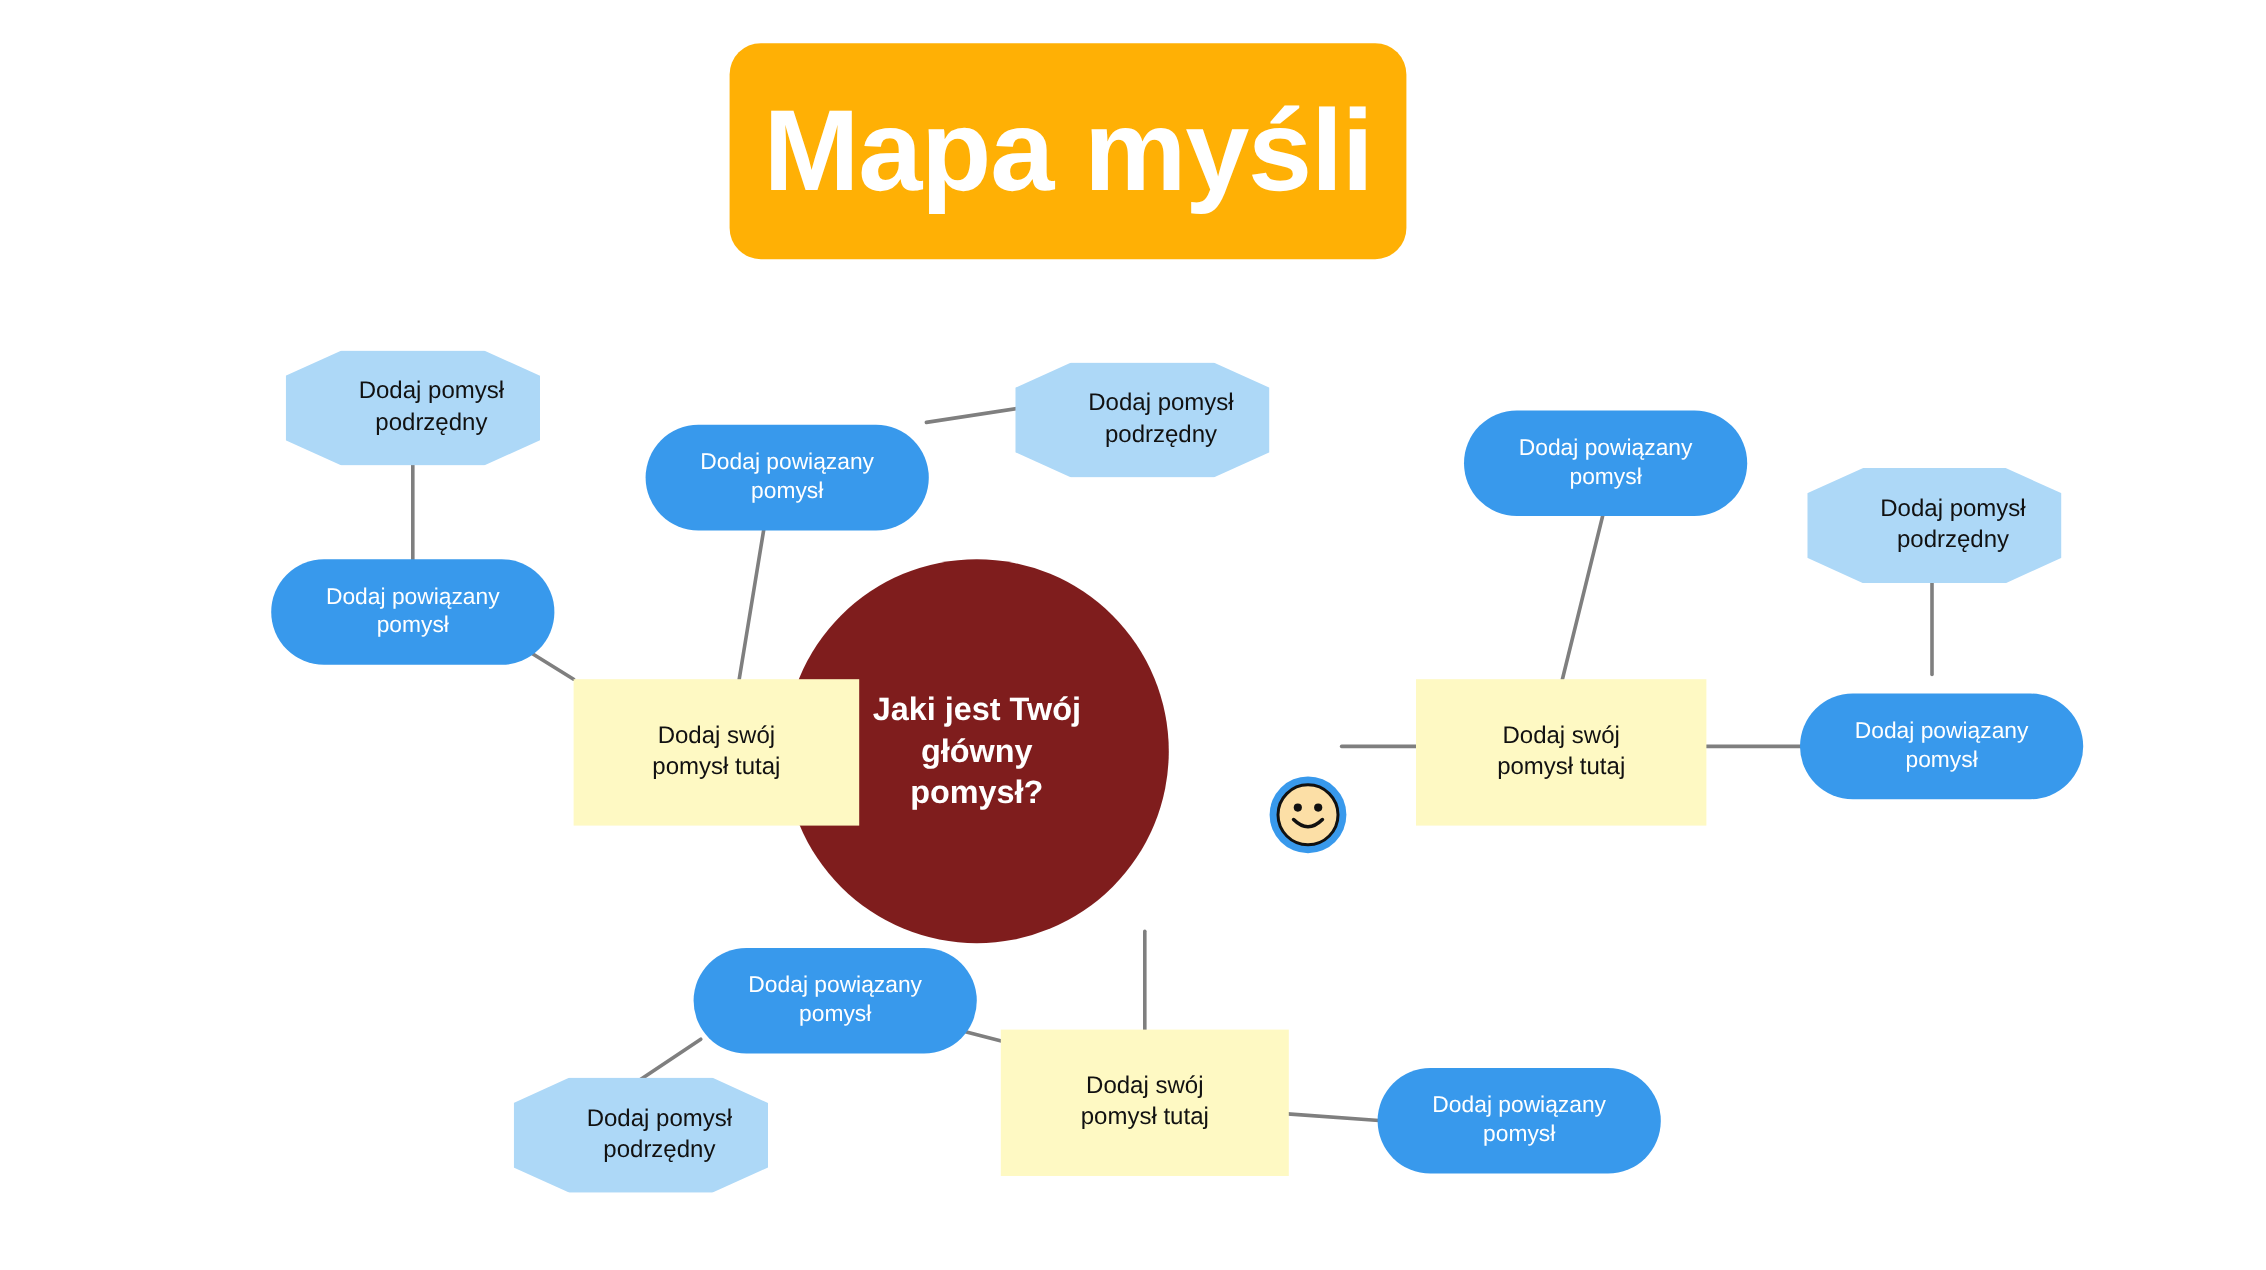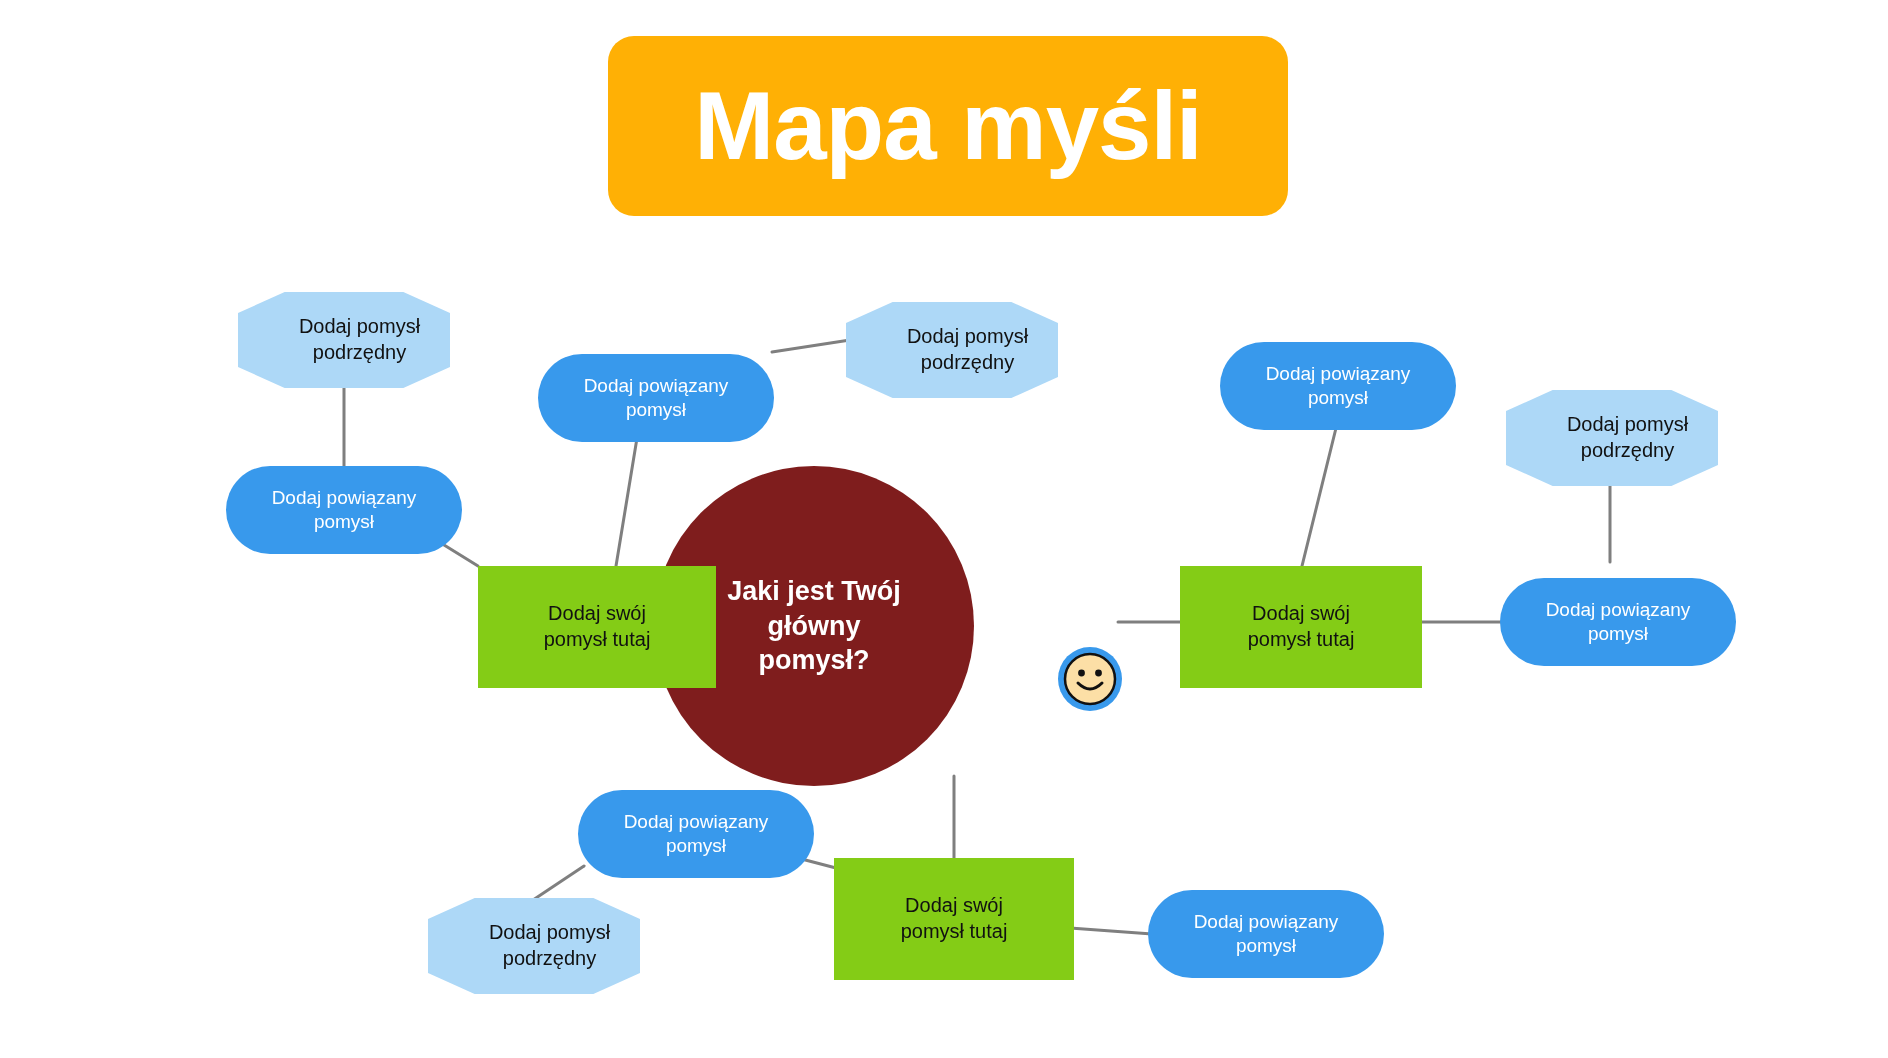--- a/index.html
+++ b/index.html
@@ -16,21 +16,21 @@
     height: 1058px;
     background: #ffffff;
     overflow: hidden;
   }
 
   
   #title-card {
     position: absolute;
     left: 608px;
     top: 36px;
-    width: 680px;
+    width: 564px;
     height: 180px;
     background: #FFB005;
     border-radius: 26px;
     display: flex;
     align-items: center;
     justify-content: center;
   }
   #title-text {
     color: #ffffff;
     font-size: 96px;
@@ -71,21 +71,21 @@
     background: #7f1d1d;
   }
   .node-central .node-label {
     color: #ffffff;
     font-size: 27px;
     font-weight: bold;
   }
 
   
   .node-main {
-    background: #84cc16;
+    background: #fef9c3;
     justify-content: center;
   }
   .node-main .node-label {
     color: #111111;
     font-size: 20px;
     font-weight: normal;
   }
 
   
   .node-related {

